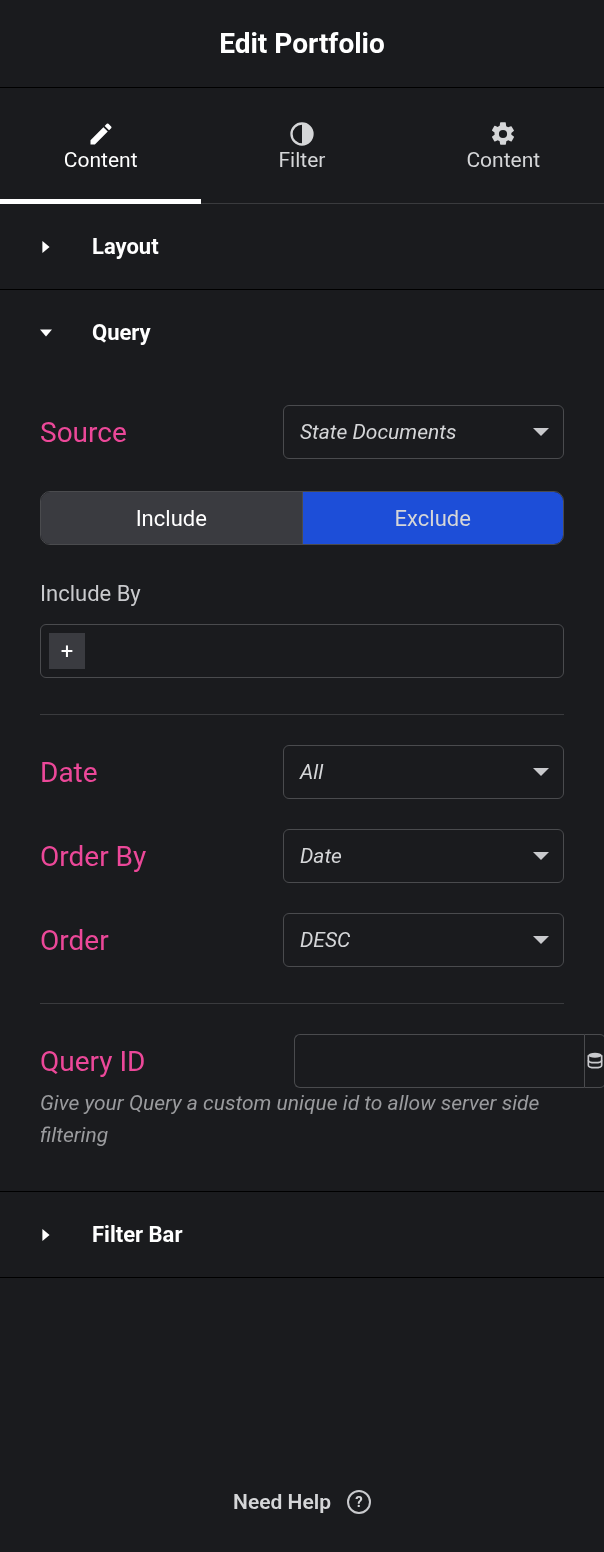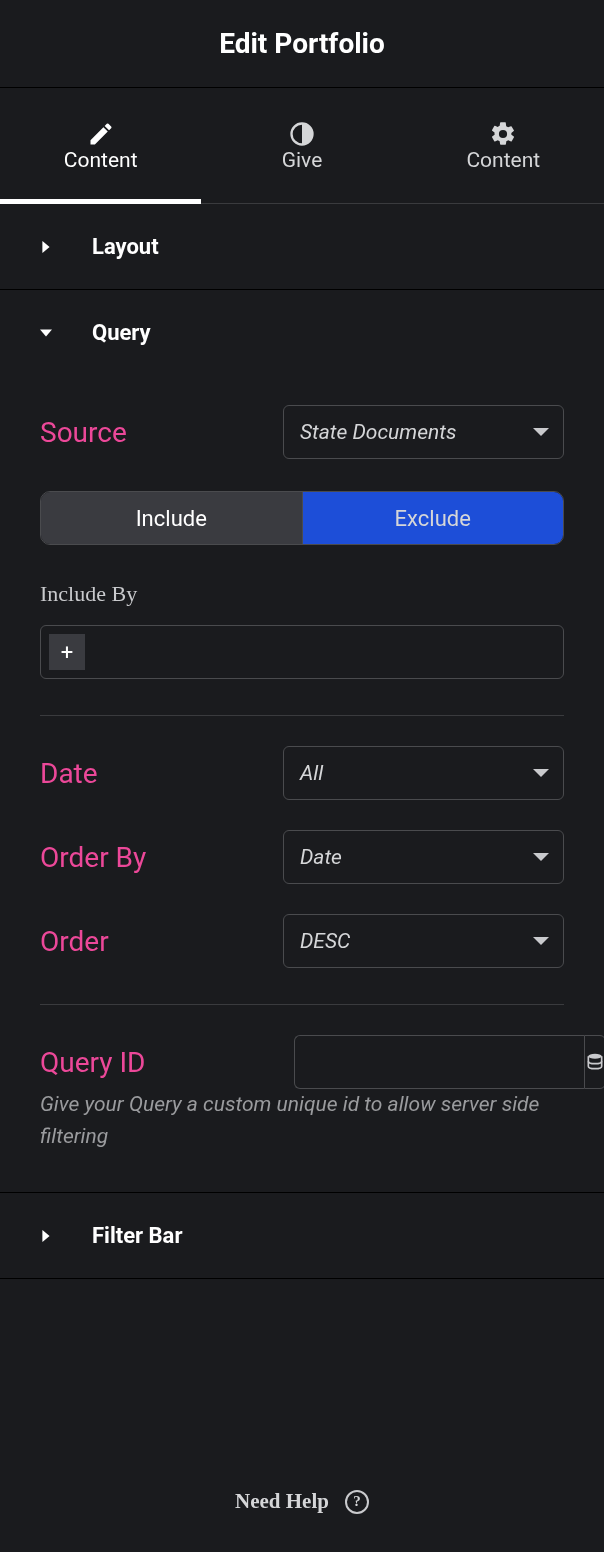--- a/index.html
+++ b/index.html
@@ -143,21 +143,20 @@
     color: #fff;
   }
   .toggle-group .toggle + .toggle {
     border-left: 1px solid #4a4b4e;
   }
 
   .stack-label {
     color: #c9cacd;
     font-size: 22px;
     margin-top: 36px;
-    font-family: Liberation Serif, serif;
   }
   .chip-input {
     margin-top: 18px;
     width: 100%;
     min-height: 54px;
     border: 1px solid #4a4b4e;
     border-radius: 6px;
     display: flex;
     align-items: center;
     padding: 8px;
@@ -218,21 +217,20 @@
     left: 0; right: 0;
     bottom: 38px;
     display: flex;
     align-items: center;
     justify-content: center;
     gap: 16px;
     color: #d5d6d8;
     font-size: 21px;
     font-weight: 600;
     cursor: pointer;
-    font-family: Liberation Serif, serif;
   }
   .footer-help .q {
     width: 24px; height: 24px;
     border: 2px solid #c9cacd;
     border-radius: 50%;
     display: inline-flex;
     align-items: center;
     justify-content: center;
     font-size: 15px;
     font-weight: 700;
@@ -250,21 +248,21 @@
     <svg viewBox="0 0 24 24" fill="currentColor">
         <path d="M3 17.25V21h3.75L17.81 9.94l-3.75-3.75L3 17.25zM20.71 7.04a1 1 0 0 0 0-1.41l-2.34-2.34a1 1 0 0 0-1.41 0l-1.83 1.83 3.75 3.75 1.83-1.83z"></path>
       </svg>
     <span>Content</span>
   </div>
   <div class="tab">
     <svg viewBox="0 0 24 24">
         <circle cx="12" cy="12" r="9" fill="none" stroke="currentColor" stroke-width="2"></circle>
         <path d="M12 3a9 9 0 0 1 0 18V3z" fill="currentColor"></path>
       </svg>
-    <span>Give</span>
+    <span>Filter</span>
   </div>
   <div class="tab">
     <svg viewBox="0 0 24 24" fill="currentColor">
         <path d="M19.14 12.94a7.49 7.49 0 0 0 .05-.94 7.49 7.49 0 0 0-.05-.94l2.03-1.58a.5.5 0 0 0 .12-.64l-1.92-3.32a.5.5 0 0 0-.61-.22l-2.39.96a7.03 7.03 0 0 0-1.62-.94l-.36-2.54A.5.5 0 0 0 14 2h-4a.5.5 0 0 0-.49.42l-.36 2.54c-.58.24-1.12.55-1.62.94l-2.39-.96a.5.5 0 0 0-.61.22L2.61 8.48a.5.5 0 0 0 .12.64l2.03 1.58c-.03.31-.05.63-.05.94s.2.63.05.94L2.73 14.16a.5.5 0 0 0-.12.64l1.92 3.32c.14.24.43.34.61.22l2.39-.96c.5.39 1.04.7 1.62.94l.36 2.54c.4.24.25.42.49.42h4c.24 0 .45-.18.49-.42l.36-2.54c.58-.24 1.12-.55 1.62-.94l2.39.96c.18.12.47.02.61-.22l1.92-3.32a.5.5 0 0 0-.12-.64l-2.03-1.58zM12 15.5A3.5 3.5 0 1 1 12 8.5a3.5 3.5 0 0 1 0 7z"></path>
       </svg>
     <span>Content</span>
   </div>
 </div>
 
 <div class="panel">

